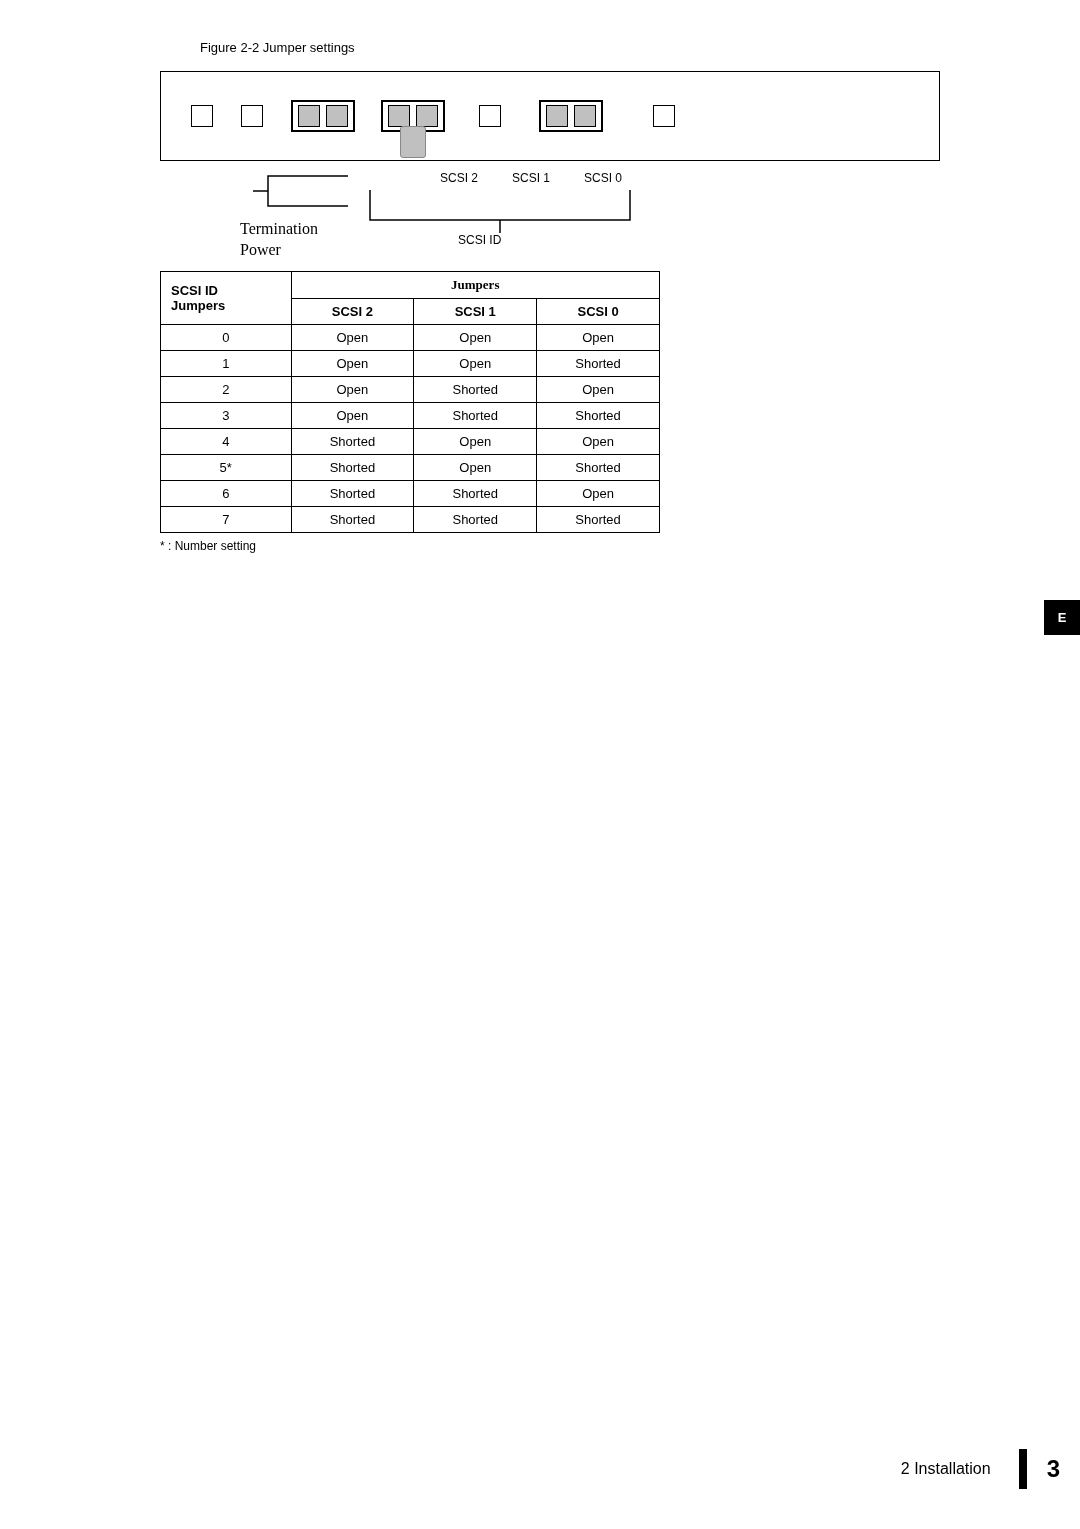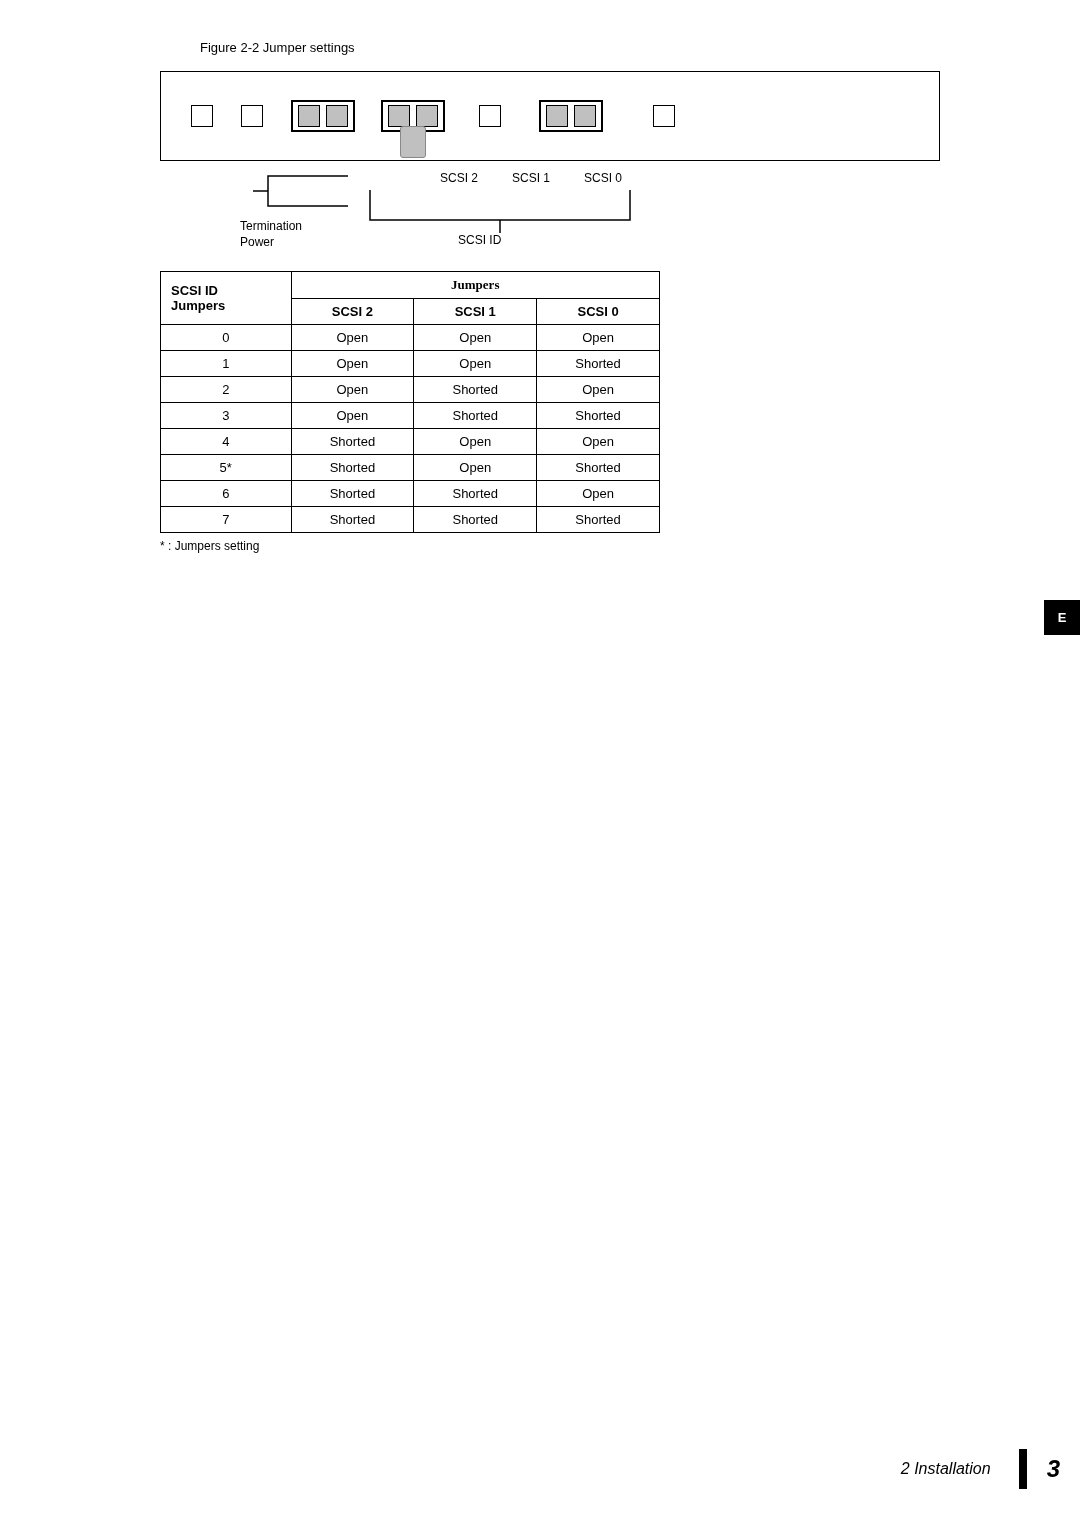--- a/index.html
+++ b/index.html
@@ -125,21 +125,20 @@
 
     
     .page-footer {
       position: absolute;
       bottom: 40px;
       left: 0;
       right: 0;
       display: flex;
       align-items: stretch;
       justify-content: flex-end;
-      font-style: italic;
     }
 
     .footer-text {
       font-size: 16px;
       padding: 6px 20px;
       display: flex;
       align-items: center;
     }
 
     .footer-bar {
@@ -226,21 +225,21 @@
     </div>
   </div>
 
   <div class="labels-area">
 
     <svg class="bracket" style="position:absolute; left:88px; top:0; width:120px; height:45px;">
 
       <path d="M 100,5 L 20,5 L 20,35 L 100,35" fill="none" stroke="#000" stroke-width="1.5"></path>
       <line x1="20" y1="20" x2="5" y2="20" stroke="#000" stroke-width="1.5"></line>
     </svg>
-    <div style="position:absolute; left:80px; top:48px; font-size:12px; line-height:1.3;">
+    <div style="position:absolute; left:80px; top:48px; font-size:16px; line-height:1.3;font-family:Liberation Serif, serif;">
       <span style="white-space:pre;">Termination
 Power</span>
     </div>
 
     <div style="position:absolute; left:280px; top:0; display:flex; gap:34px; font-size:12px;">
       <span>SCSI 2</span>
       <span>SCSI 1</span>
       <span>SCSI 0</span>
     </div>
 
@@ -311,21 +310,21 @@
         </tr>
         <tr>
           <td style="text-align: center;">7</td>
           <td>Shorted</td>
           <td>Shorted</td>
           <td>Shorted</td>
         </tr>
       </tbody>
   </table>
 
-  <div class="factory-note">* : Jumpers setting</div>
+  <div class="factory-note">* : Number setting</div>
 
   <div class="side-tab">E</div>
 
   <div class="page-footer">
     <div class="footer-text">2  Installation</div>
     <div class="footer-bar"></div>
     <div class="footer-page-num">3</div>
   </div>
 
 </div>

